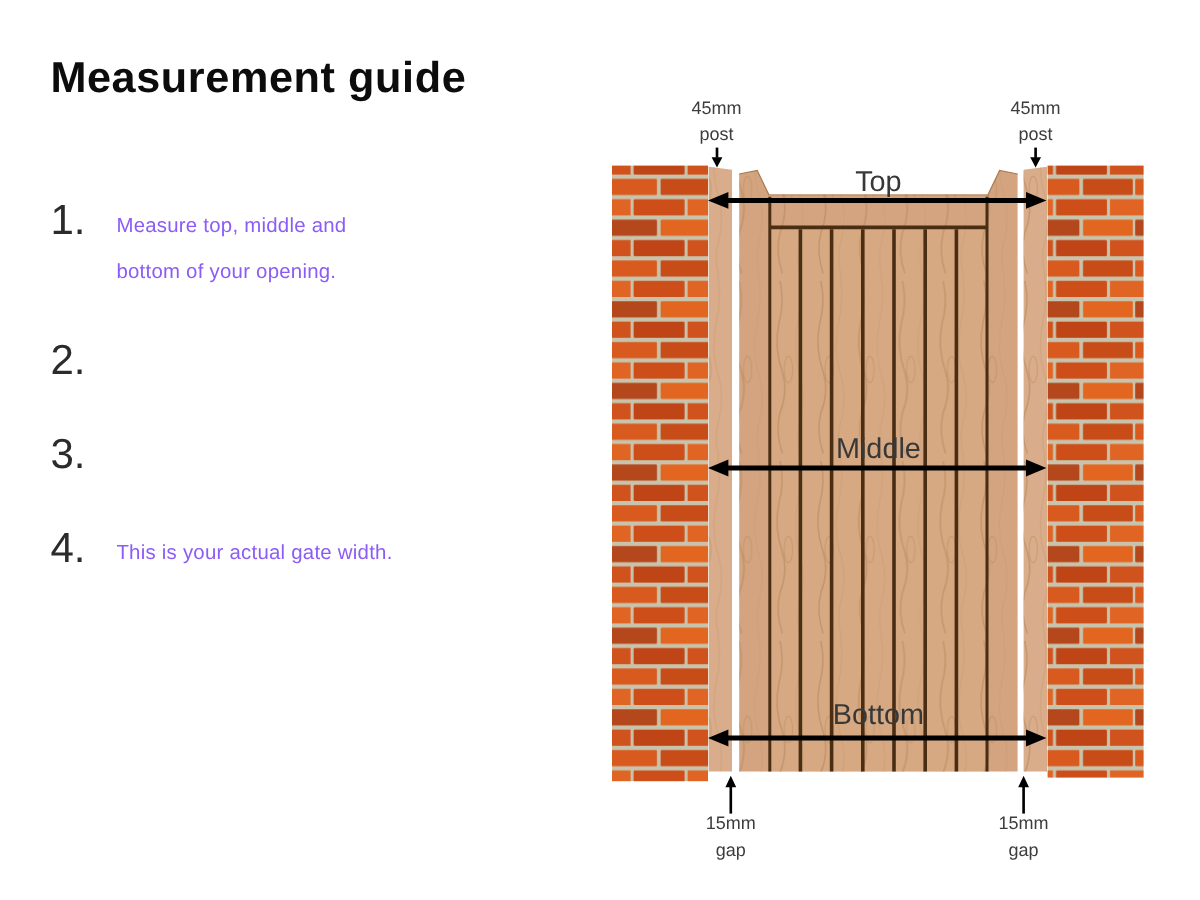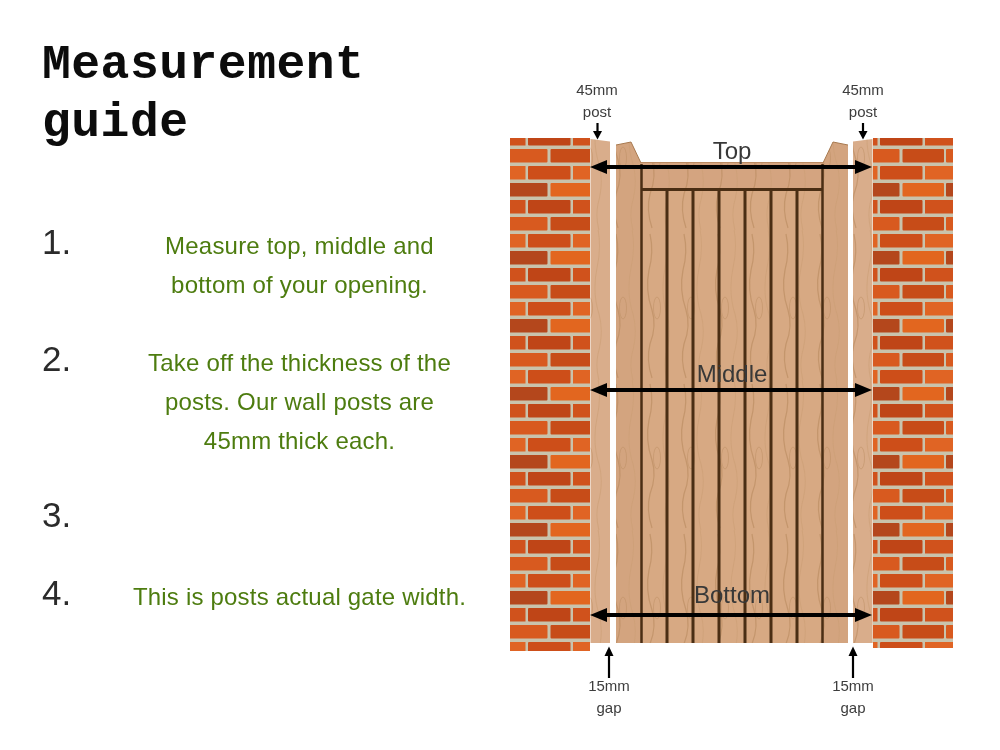--- a/index.html
+++ b/index.html
@@ -2,62 +2,59 @@
 <html><head>
 <meta charset="utf-8">
 <style>
   html,body{margin:0;padding:0;background:#ffffff;}
   .canvas{
     position:relative;width:1000px;height:750px;background:#ffffff;overflow:hidden;
     font-family:"Liberation Sans",sans-serif;
   }
   .content{position:absolute;left:42px;top:36px;width:470px;}
   h1.title{
-    margin:0;font-size:48px;line-height:58px;font-weight:800;color:#0c0c0c;
-    letter-spacing:0.5px;font-family:Liberation Mono, monospace;
+    margin:0;font-size:36px;line-height:58px;font-weight:800;color:#0c0c0c;
+    letter-spacing:0.5px;font-family:Liberation Sans, sans-serif;
   }
   .steps{margin-top:74px;}
   .step{display:flex;align-items:flex-start;margin-bottom:39px;}
   .step-num{
     flex:0 0 55px;font-size:35px;line-height:39px;color:#2b2b2b;
     position:relative;top:-4px;font-weight:400;
   }
   .step-text{
-    width:405px;font-size:24px;line-height:39px;color:#4d7c0f;
-    white-space:pre-line;letter-spacing:0.2px;text-align:center;
+    width:405px;font-size:17px;line-height:39px;color:#8b5cf6;
+    white-space:pre-line;letter-spacing:0.2px;
   }
   svg text{font-family:"Liberation Sans",sans-serif;}
   .measure-label{fill:#383838;font-size:24px;}
   .small-label{fill:#3d3d3d;font-size:15px;}
 </style>
 </head>
 <body>
 
 <div class="canvas">
 
   <div class="content">
     <h1 class="title">Measurement guide</h1>
     <div class="steps">
       <div class="step">
         <div class="step-num">1.</div>
         <div class="step-text">Measure top, middle and
 bottom of your opening.</div>
       </div>
       <div class="step">
         <div class="step-num">2.</div>
-        <div class="step-text">Take off the thickness of the
-posts. Our wall posts are
-45mm thick each.</div>
       </div>
       <div class="step">
         <div class="step-num">3.</div>
       </div>
       <div class="step">
         <div class="step-num">4.</div>
-        <div class="step-text">This is posts actual gate width.</div>
+        <div class="step-text">This is your actual gate width.</div>
       </div>
     </div>
   </div>
 
   <svg style="position:absolute;left:505px;top:80px;" width="455" height="640" viewBox="0 0 455 640">
     <defs>
       <pattern id="bricks" width="88" height="68" patternUnits="userSpaceOnUse">
         <rect width="88" height="68" fill="#c9c3ac"></rect>
         <rect x="1" y="1" width="41.5" height="13.5" rx="1" fill="#d85a1f"></rect>
         <rect x="45.5" y="1" width="41.5" height="13.5" rx="1" fill="#c74c18"></rect>

